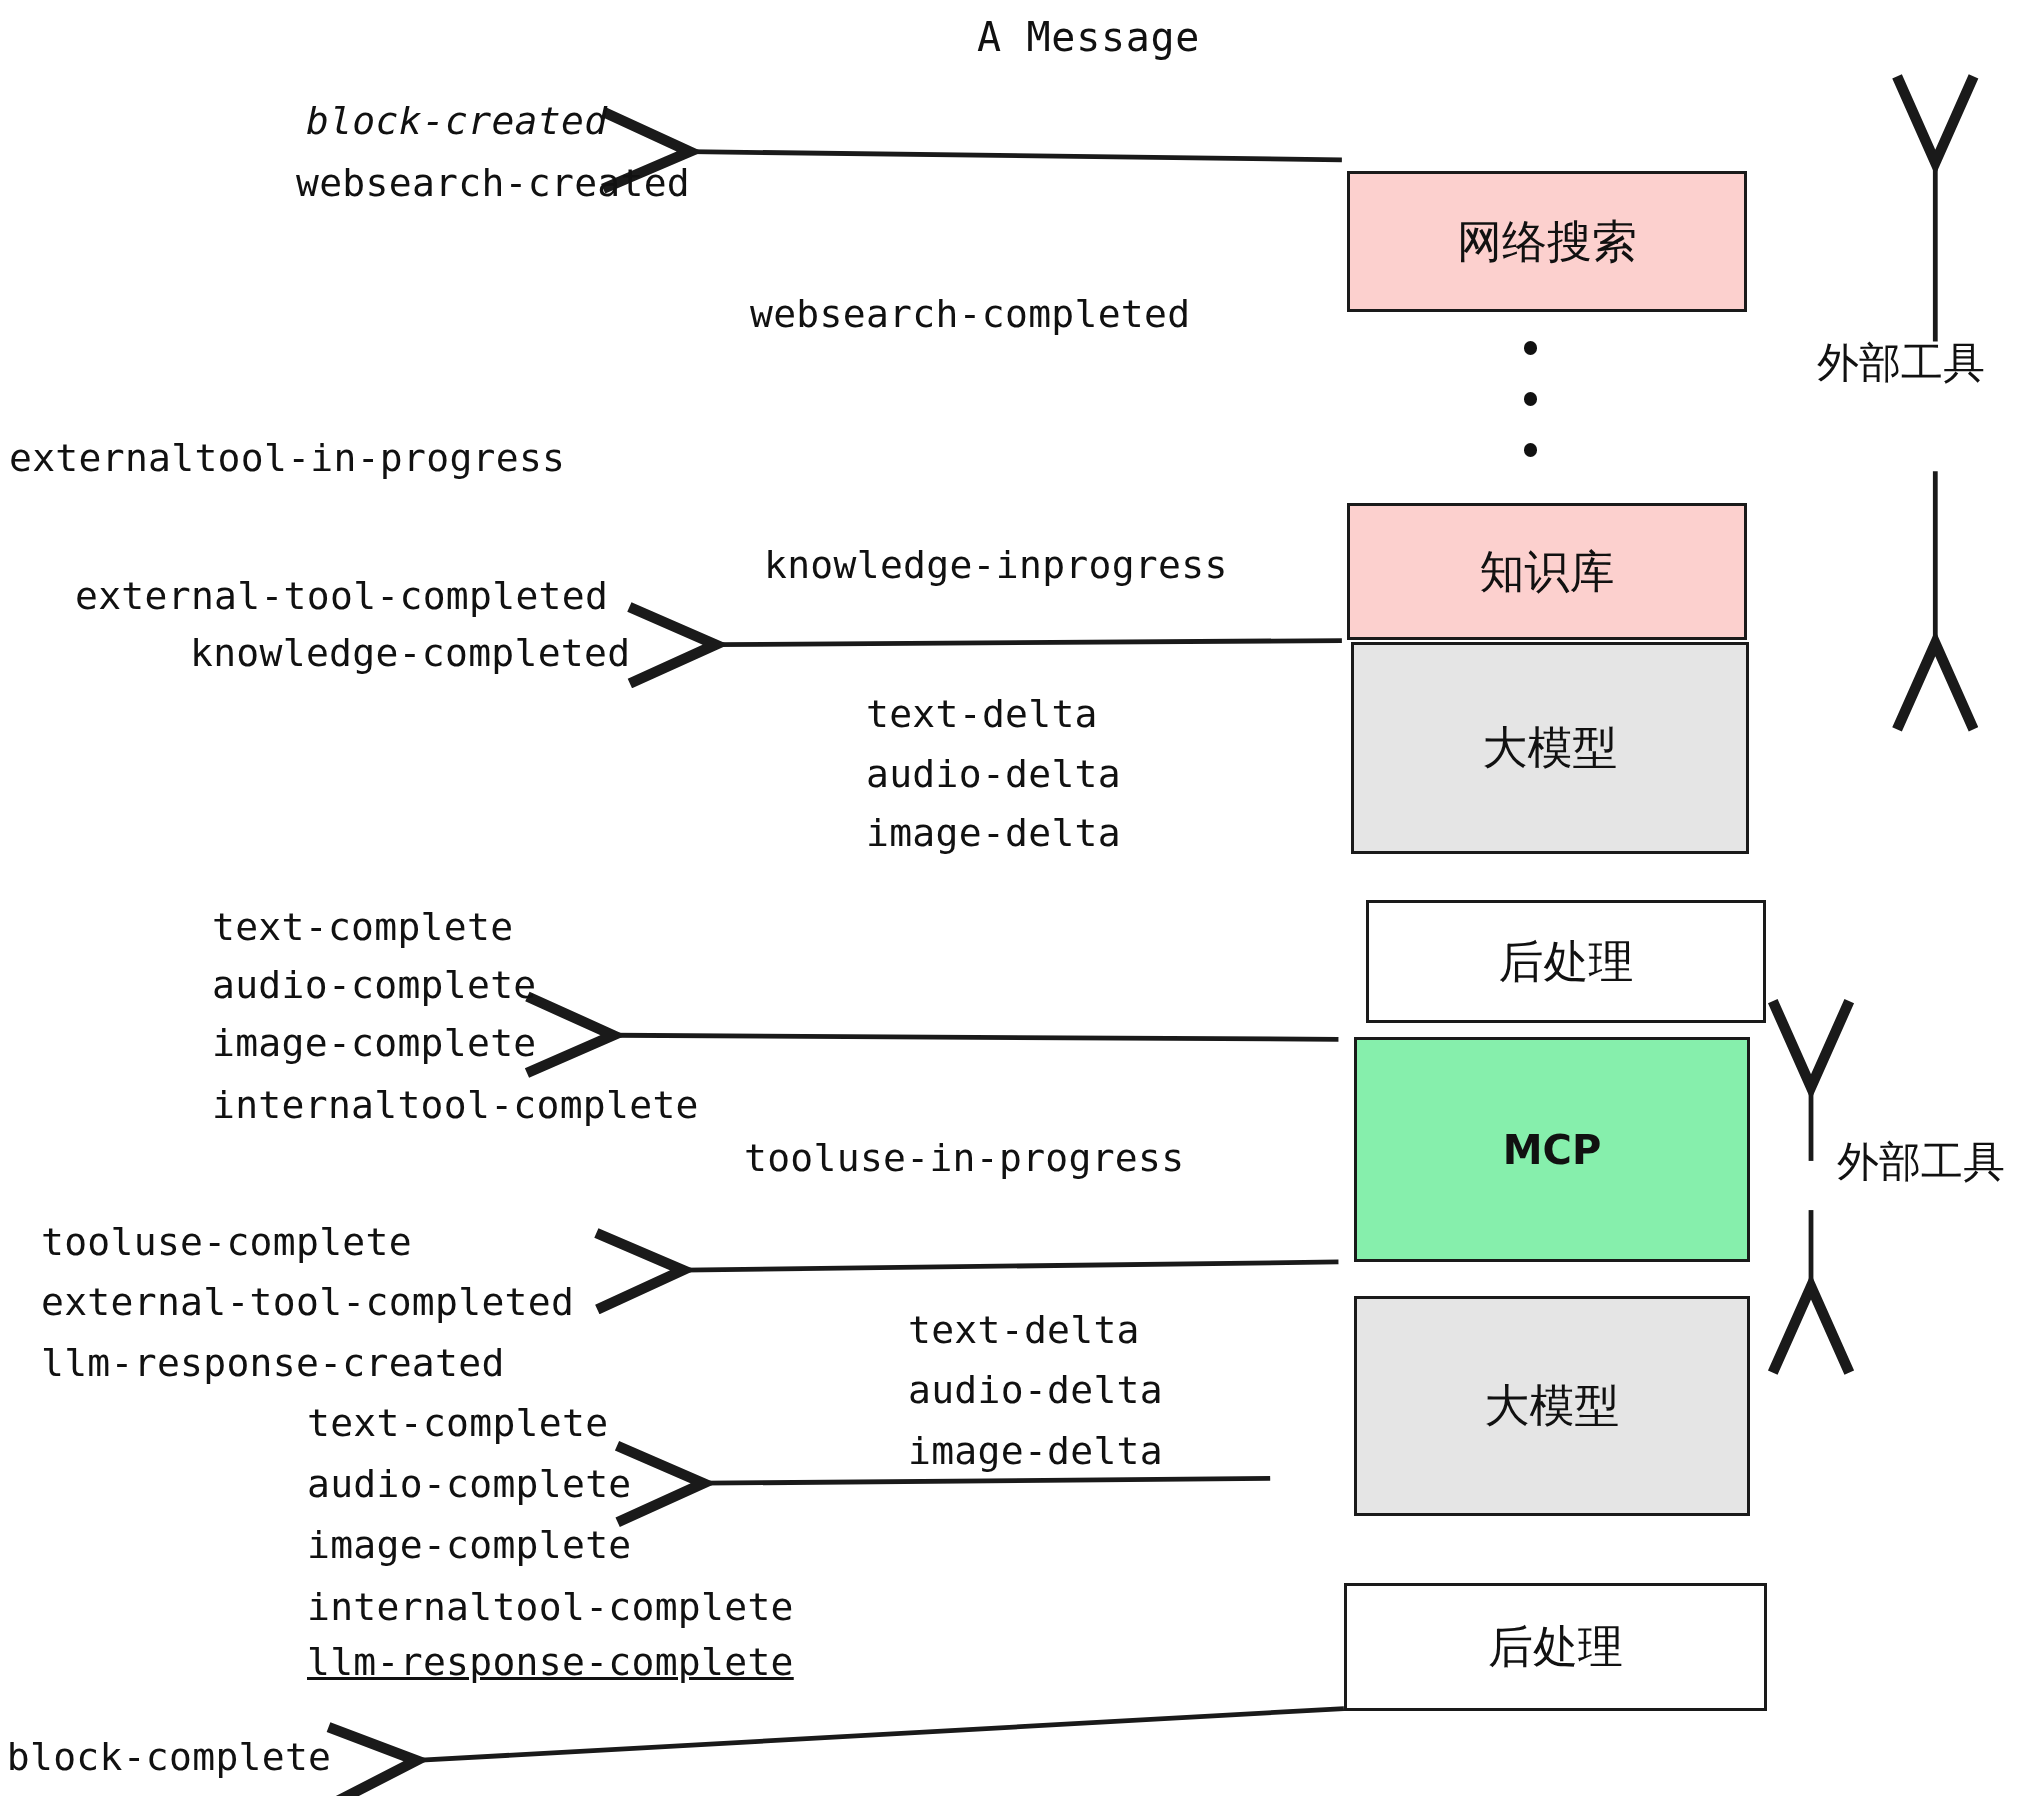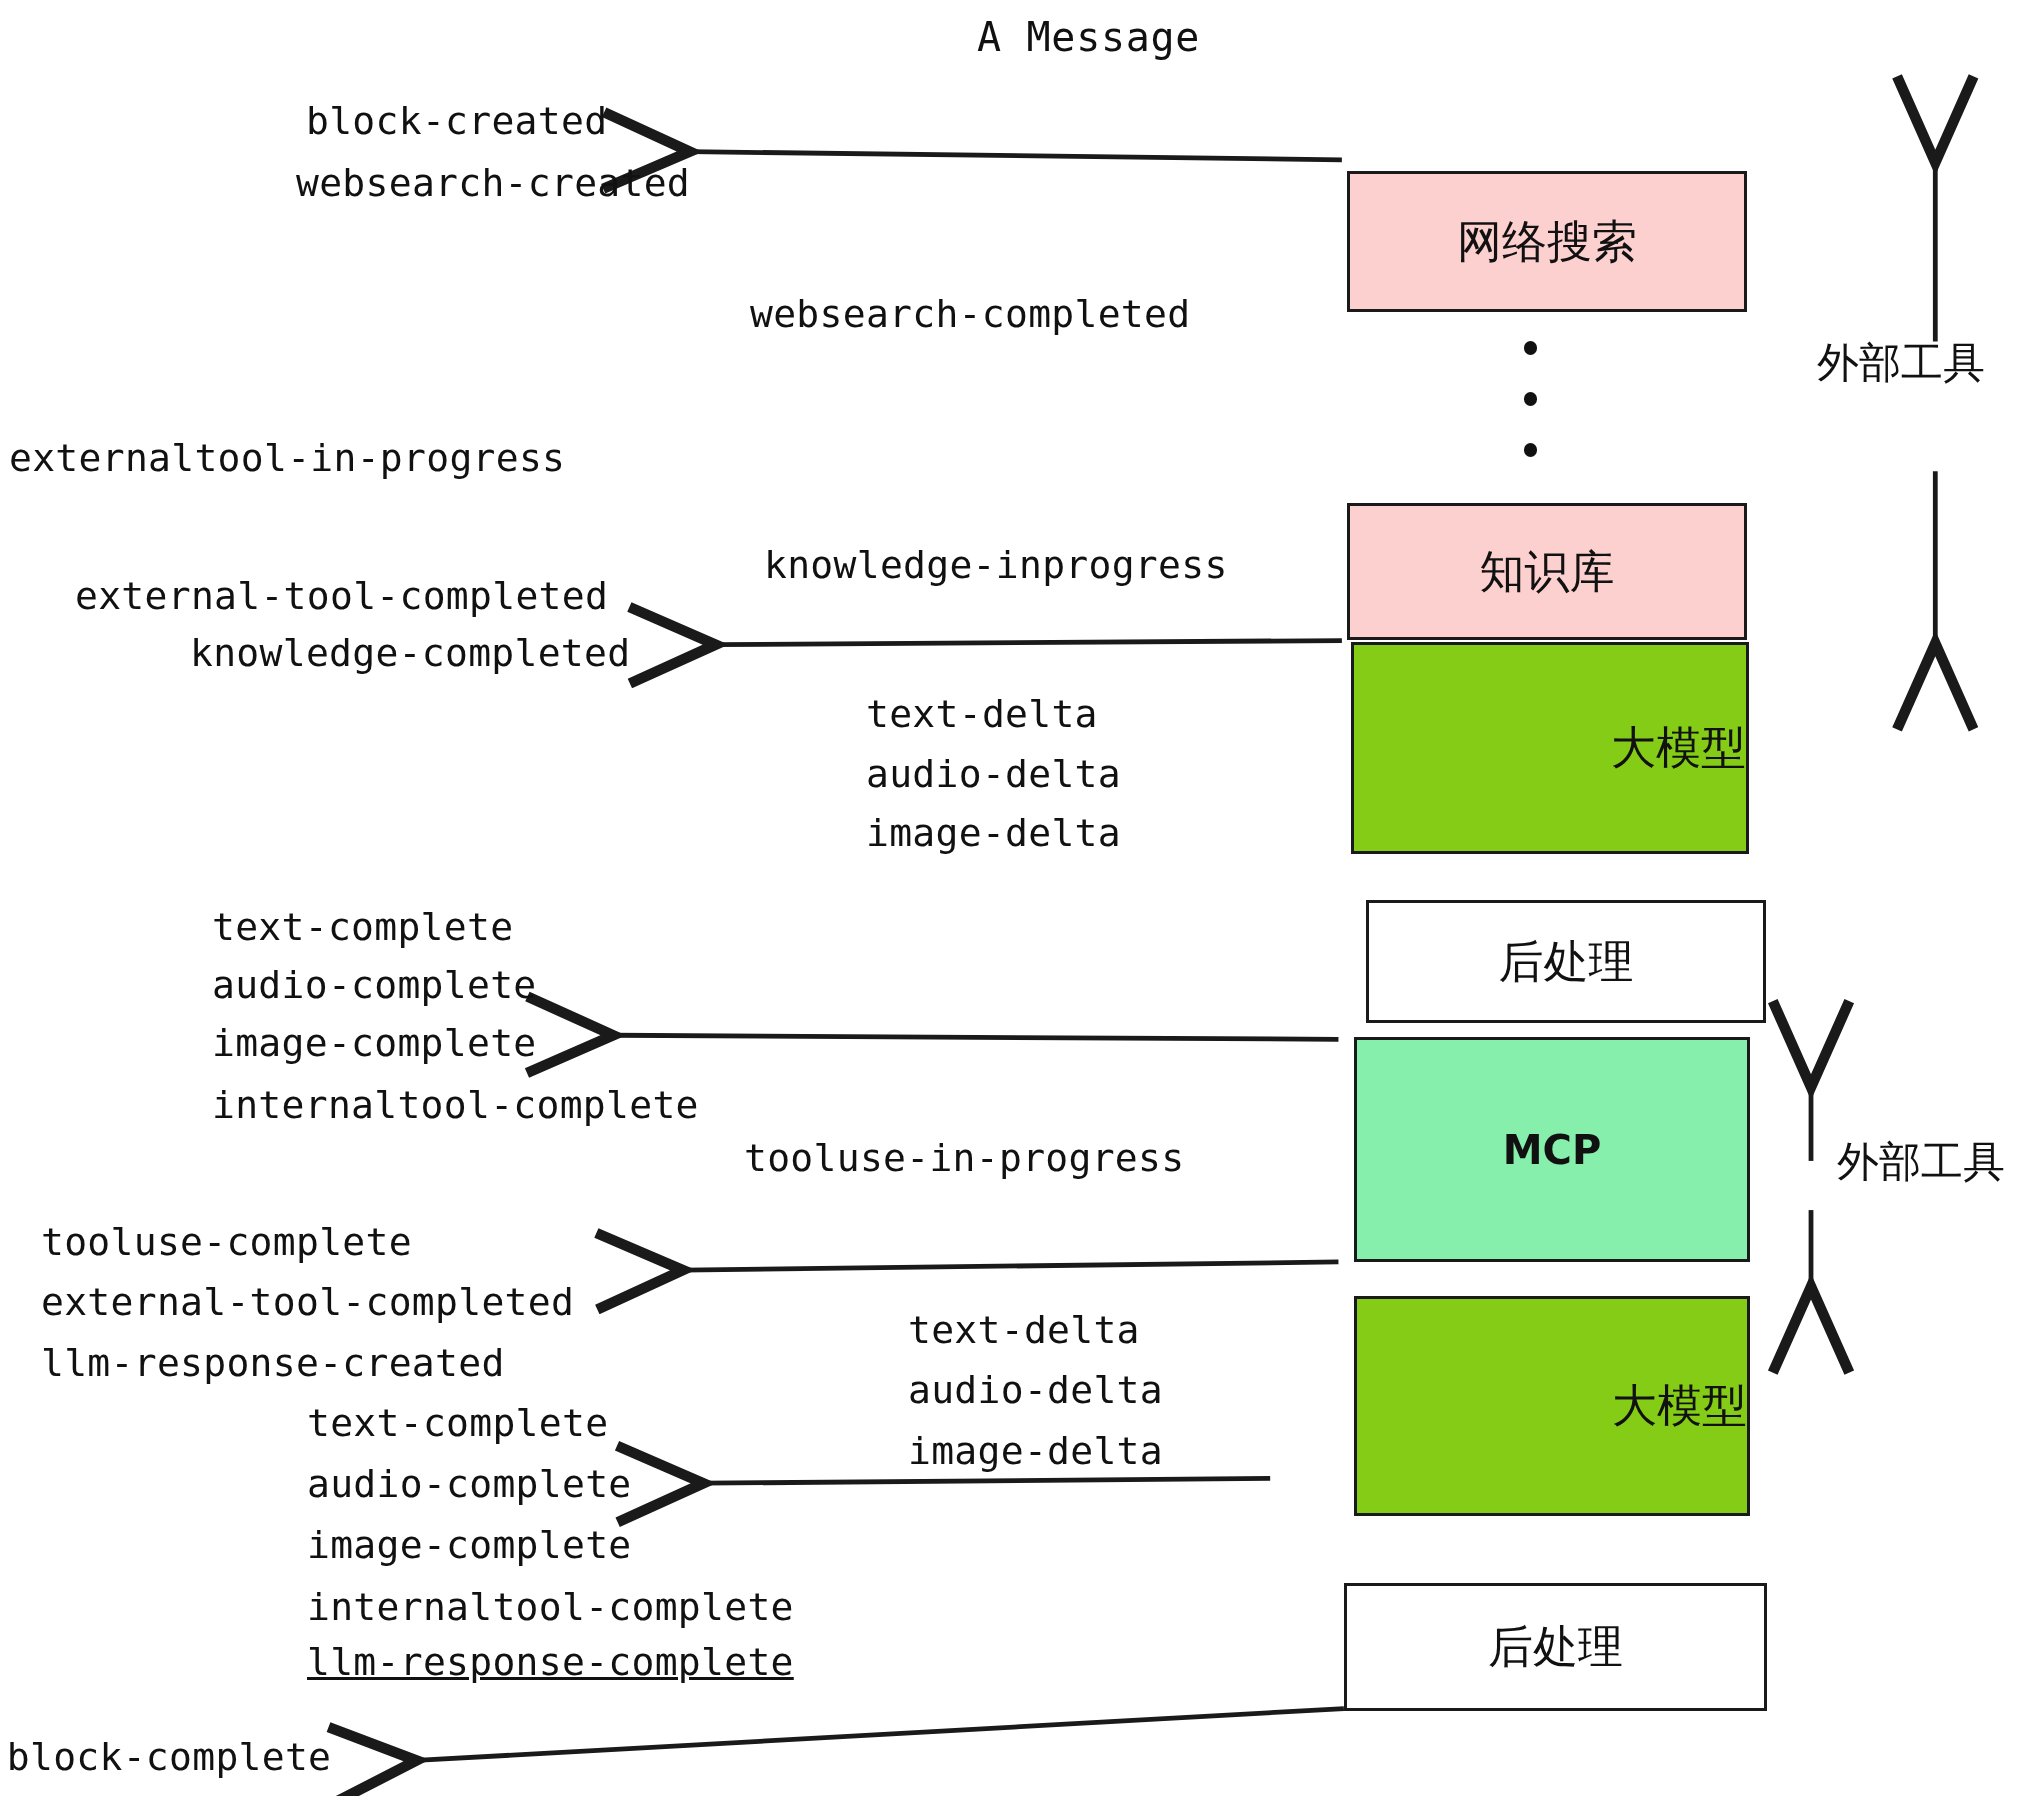--- a/index.html
+++ b/index.html
@@ -49,21 +49,21 @@
     border: 3.4px solid #1a1a1a;
     display: flex;
     align-items: center;
     justify-content: center;
     font-family: Liberation Serif, serif;
     font-size: 45px;
     color: #111111;
     box-shadow: 4.1px 4.1px 0 -1.4px rgba(0,0,0,0.0);
   }
   .node.pink   { background: #FCD0CE; }
-  .node.green  { background: #84cc16; justify-content: flex-end; }
+  .node.green  { background: #e5e5e5; }
   .node.yellow { background: #86efac; }
   .node.white  { background: #ffffff; }
   .node.mcp {
     font-family: "DejaVu Sans", sans-serif;
     font-size: 40px;
     font-weight: bold;
   }
   
   .vdots {
     position: absolute;
@@ -155,21 +155,21 @@
   </div>
 
   <div class="node white" style="left:1344px; top:1583px; width:423px; height:128px;">
     <span>后处理</span>
   </div>
 
   <div class="cjk-label" style="left:1817px; top:335px;">外部工具</div>
 
   <div class="cjk-label" style="left:1837px; top:1134px;">外部工具</div>
 
-  <div class="evt" style="left:306px; top:102px;">block-created</div>
+  <div class="evt" style="left:306px; top:102px;font-style:italic;">block-created</div>
   <div class="evt" style="left:296px; top:164px;">websearch-created</div>
   <div class="evt" style="left:750px; top:295px;">websearch-completed</div>
 
   <div class="evt" style="left:9px; top:403px;margin-top:36px;">externaltool-in-progress</div>
 
   <div class="evt" style="left:764px; top:546px;">knowledge-inprogress</div>
   <div class="evt" style="left:75px; top:577px;">external-tool-completed</div>
   <div class="evt" style="left:190px; top:634px;">knowledge-completed</div>
 
   <div class="evt" style="left:866px; top:695px;">text-delta</div>

